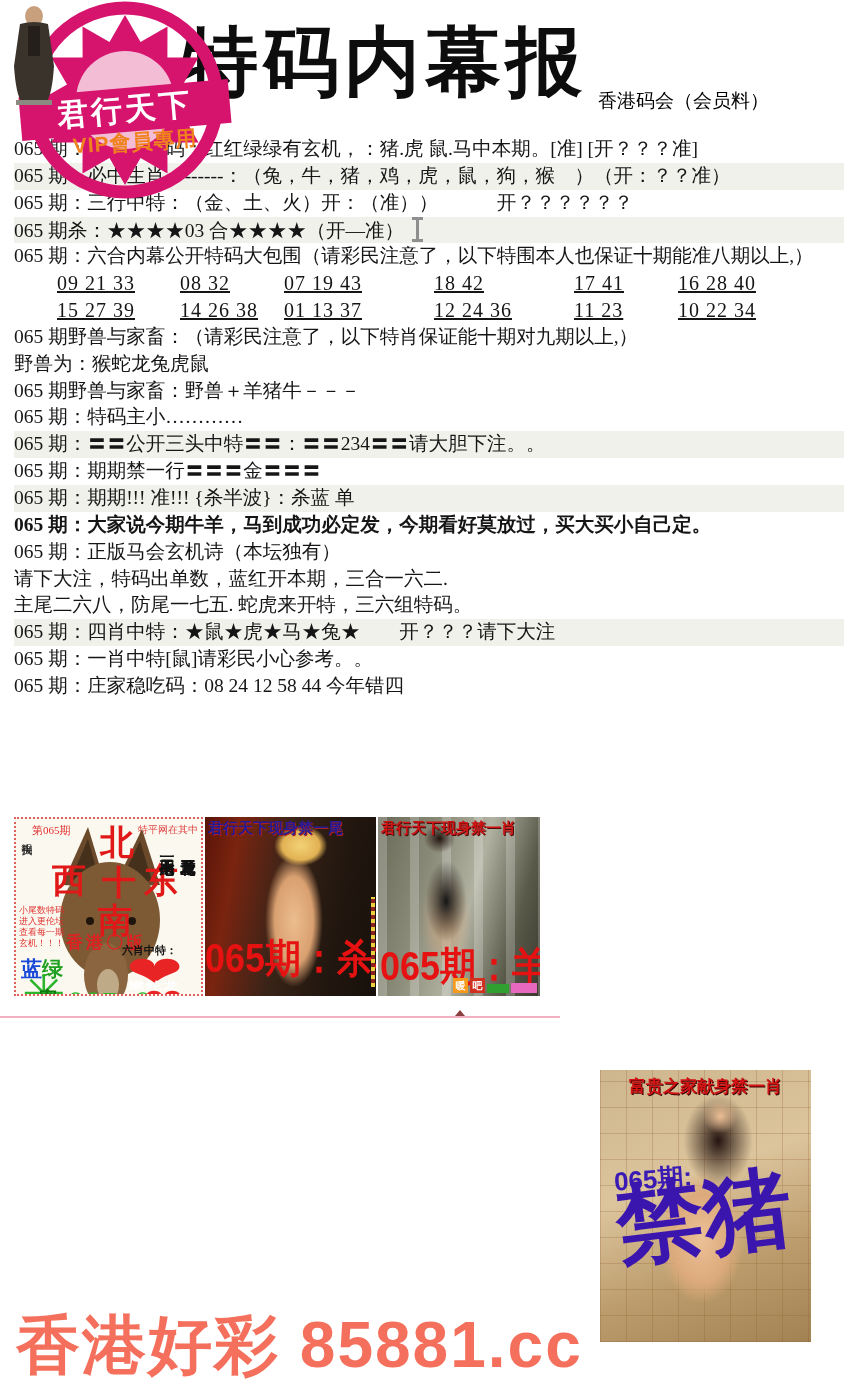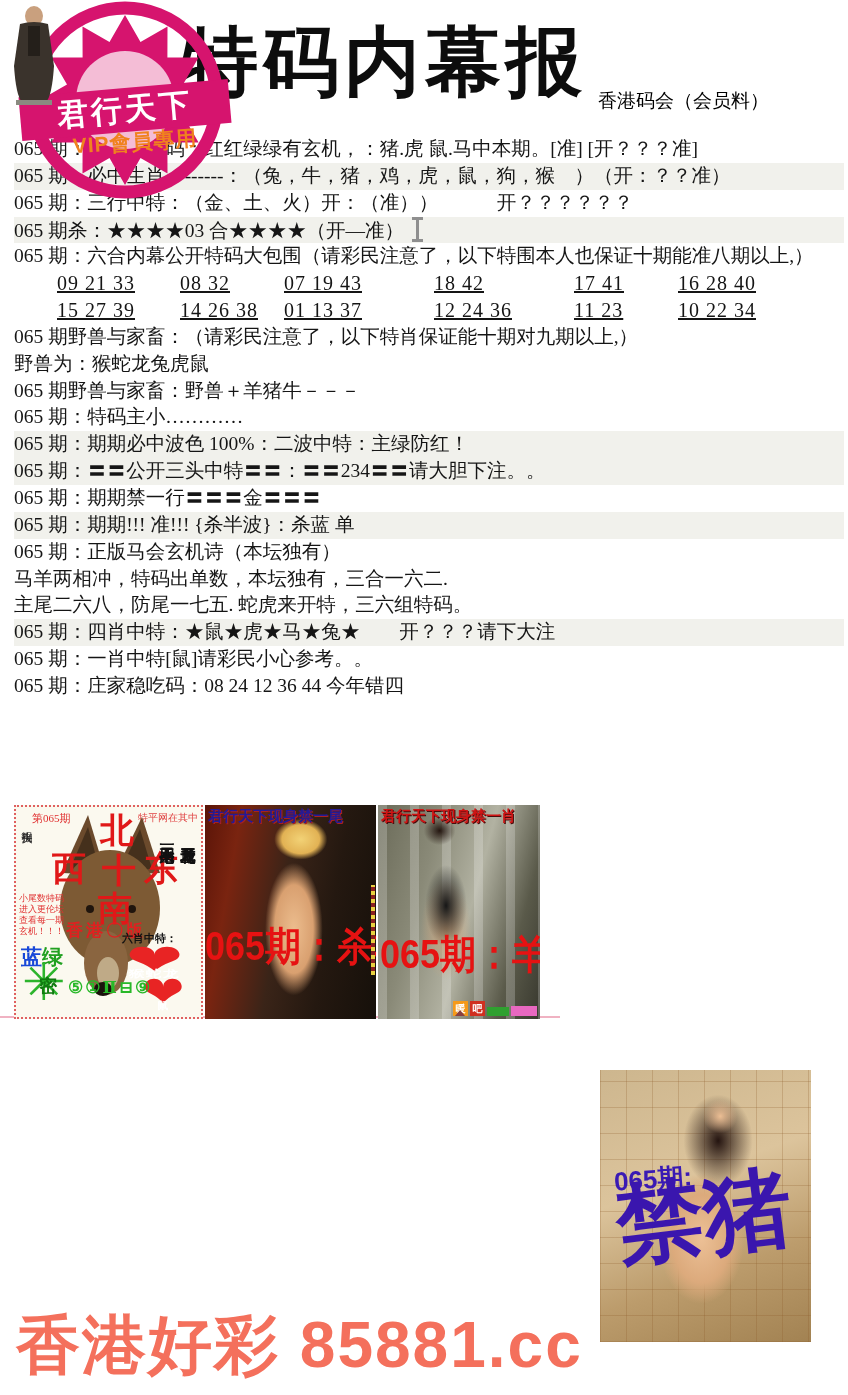--- a/index.html
+++ b/index.html
@@ -28,21 +28,21 @@
   .numrow{position:relative;height:26.85px;}
   .nc{position:absolute;top:0;font-size:20px;line-height:26.85px;letter-spacing:1px;text-decoration:underline;}
   .c1{left:43px}.c2{left:166px}.c3{left:270px}.c4{left:420px}.c5{left:560px}.c6{left:664px}
   .ibeam{display:inline-block;width:11px;height:25px;position:relative;margin-left:8px;vertical-align:-5px;}
   .ibeam::before{content:"";position:absolute;left:4px;top:1px;bottom:1px;width:3px;background:#8f8f8f;}
   .ibeam::after{content:"";position:absolute;left:0;right:0;top:0;height:3px;background:#8f8f8f;
                 box-shadow:0 22px 0 #8f8f8f;}
 
   
   .posters{position:absolute;left:0;top:805px;width:848px;height:210px;z-index:2;}
-  .poster{position:absolute;top:0;height:214px;overflow:hidden;}
+  .poster{position:absolute;top:12px;height:179px;overflow:hidden;}
   .p-top{position:absolute;top:2px;left:3px;right:2px;font-weight:bold;font-size:15px;white-space:nowrap;
          font-family:"Liberation Sans",sans-serif;z-index:3;}
   .p-main{position:absolute;font-weight:bold;color:#e61212;font-size:40px;white-space:nowrap;z-index:3;
           font-family:"Liberation Sans",sans-serif;transform:scaleX(.9);transform-origin:left;}
 
   
   .p1{left:14px;width:189px;background:#fbf9ef;border:2px dotted #e06060;box-sizing:border-box;}
   .dz{position:absolute;white-space:nowrap;}
   .dz-name{left:3px;top:16px;writing-mode:vertical-rl;font-size:11px;color:#222;}
   .dz-issue{left:16px;top:4px;font-size:11px;color:#e03030;}
@@ -170,30 +170,30 @@
       <span class="nc c3">01 13 37</span>
       <span class="nc c4">12 24 36</span>
       <span class="nc c5">11 23</span>
       <span class="nc c6">10 22 34</span>
     </div>
 
     <div class="ln">065 期野兽与家畜：（请彩民注意了，以下特肖保证能十期对九期以上,）</div>
     <div class="ln">野兽为：猴蛇龙兔虎鼠</div>
     <div class="ln">065 期野兽与家畜：野兽＋羊猪牛－－－</div>
     <div class="ln">065 期：特码主小…………</div>
-    <div class="ln hl">065 期：期期必中波色 100%：二波中特：主绿防红！</div>
     <div class="ln hl">065 期：〓〓公开三头中特〓〓：〓〓234〓〓请大胆下注。。</div>
     <div class="ln">065 期：期期禁一行〓〓〓金〓〓〓</div>
     <div class="ln hl">065 期：期期!!! 准!!! {杀半波}：杀蓝 单</div>
+    <div class="ln b">065 期：大家说今期牛羊，马到成功必定发，今期看好莫放过，买大买小自己定。</div>
     <div class="ln">065 期：正版马会玄机诗（本坛独有）</div>
-    <div class="ln">马羊两相冲，特码出单数，本坛独有，三合一六二.</div>
+    <div class="ln">请下大注，特码出单数，蓝红开本期，三合一六二.</div>
     <div class="ln">主尾二六八，防尾一七五. 蛇虎来开特，三六组特码。</div>
     <div class="ln hl">065 期：四肖中特：★鼠★虎★马★兔★　　开？？？请下大注</div>
     <div class="ln">065 期：一肖中特[鼠]请彩民小心参考。。</div>
-    <div class="ln">065 期：庄家稳吃码：08 24 12 36 44 今年错四</div>
+    <div class="ln">065 期：庄家稳吃码：08 24 12 58 44 今年错四</div>
   </div>
 
   <div class="posters">
 
     <div class="poster p1">
       <svg style="position:absolute;left:30px;top:6px;z-index:1;" width="130" height="190" viewBox="0 0 130 190">
         <polygon points="16,60 42,2 60,62" fill="#6b4a2c"></polygon>
         <polygon points="68,62 96,4 114,60" fill="#6b4a2c"></polygon>
         <polygon points="24,56 42,14 54,58" fill="#45301c"></polygon>
         <polygon points="74,58 94,16 106,56" fill="#45301c"></polygon>
@@ -242,19 +242,20 @@
         <span class="chip gr"></span>
         <span class="chip pk"></span>
       </div>
     </div>
   </div>
 
   <div class="pink-line"></div>
   <div class="tri"></div>
 
   <div class="p4">
+    <div class="p4-top">富贵之家献身禁一肖</div>
     <div class="p4-issue">065期:</div>
     <div class="p4-main">禁猪</div>
   </div>
 
   <div class="footer-brand">香港好彩 85881.cc</div>
 
 </div>
 
 </body></html>

